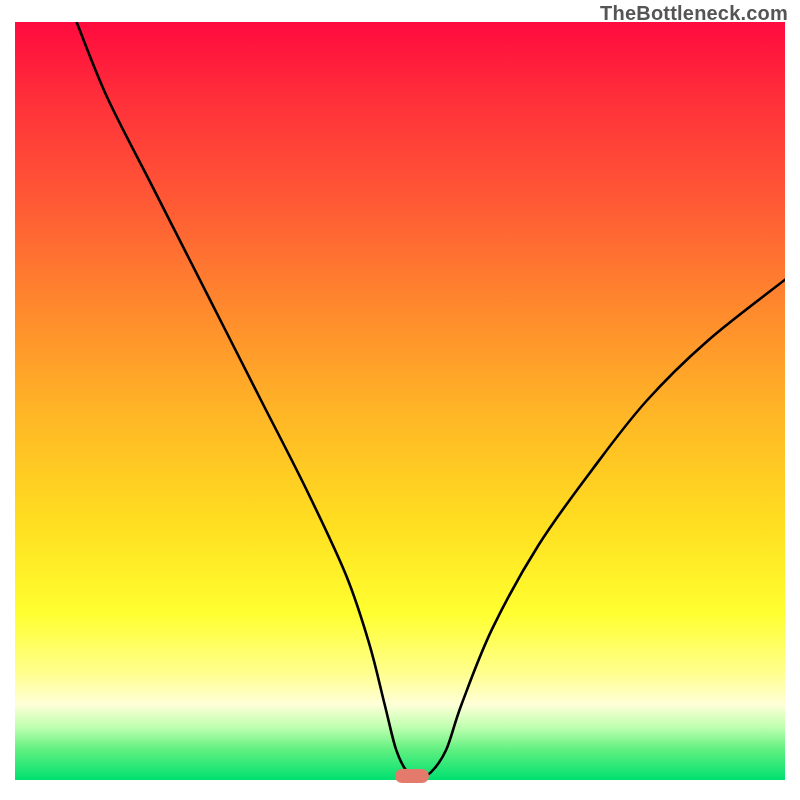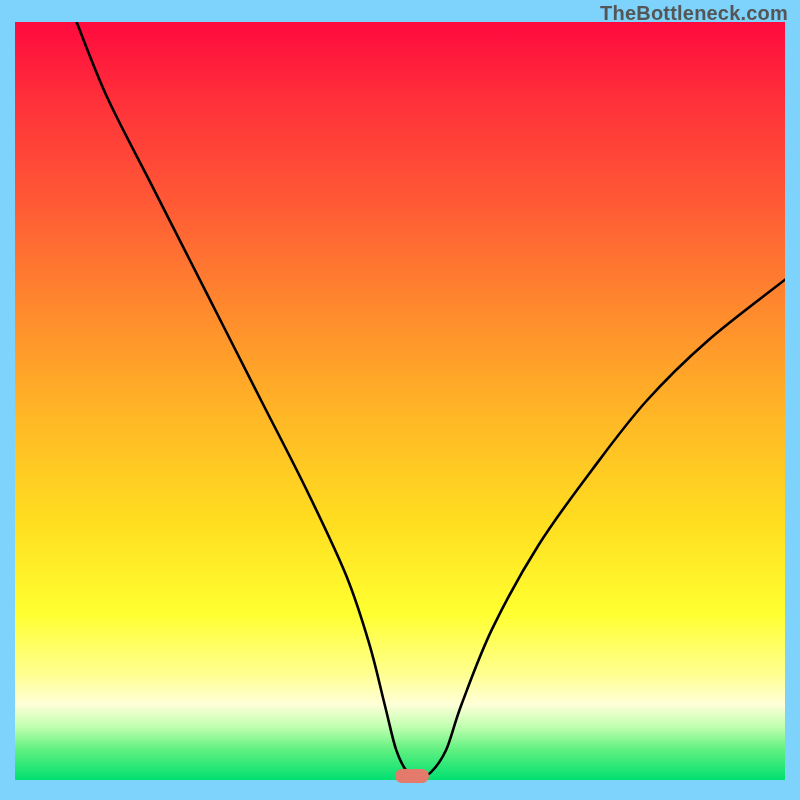--- a/index.html
+++ b/index.html
@@ -8,21 +8,21 @@
     width: 800px;
     height: 800px;
     background: #000;
     overflow: hidden;
     font-family: Arial, Helvetica, sans-serif;
   }
   .frame {
     position: relative;
     width: 800px;
     height: 800px;
-    background: #7dd3fc;
+    background: #ffffff;
   }
   .plot {
     position: absolute;
     left: 15px;
     top: 22px;
     width: 770px;
     height: 758px;
     background: linear-gradient(
       to bottom,
       #ff0a3e 0%,

